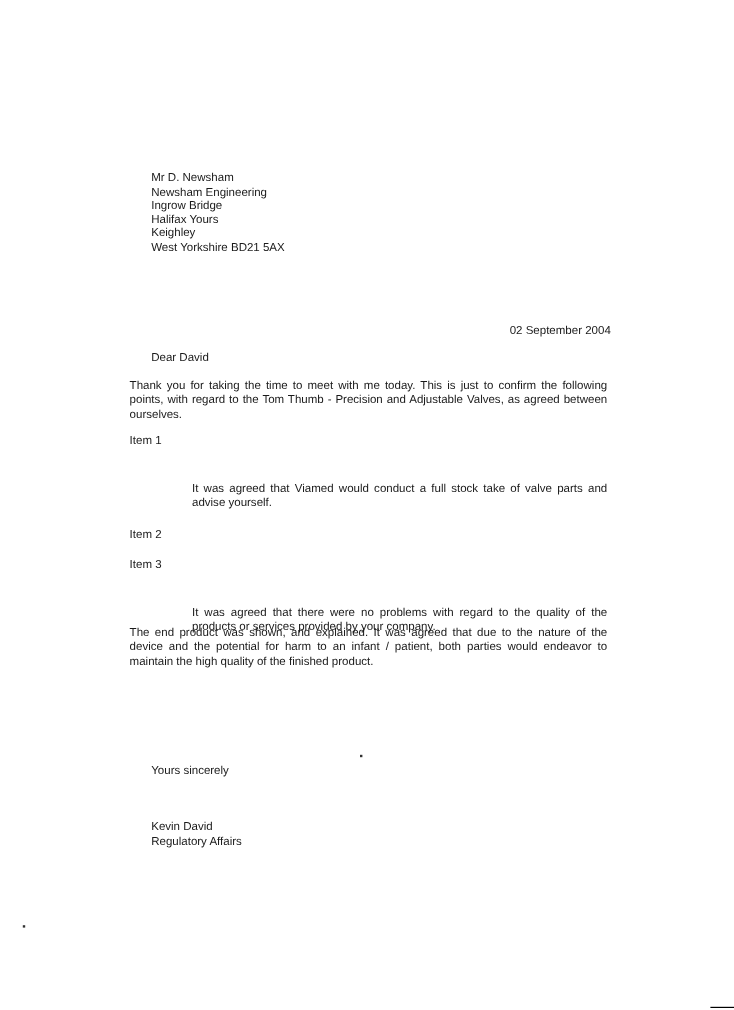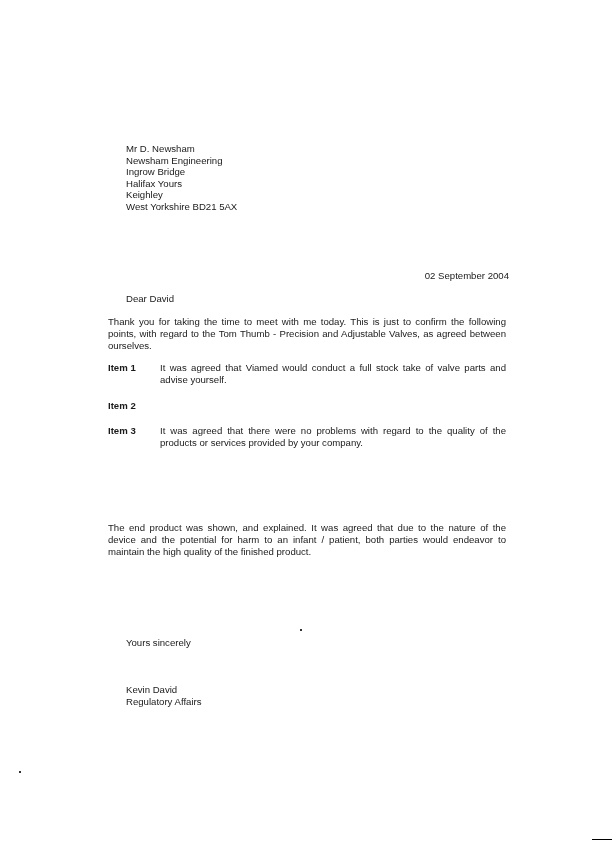--- a/index.html
+++ b/index.html
@@ -8,22 +8,22 @@
     font-family: "Liberation Sans", sans-serif; font-size: 9.6px; color: #1a1a1a;
   }
   .abs { position: absolute; }
   .line { line-height: 11.6px; white-space: nowrap; padding-left: 36px; }
   .address { left: 90px; top: 143px; }
   .date { right: 103px; top: 270px; }
   .salutation { left: 90px; top: 293px; }
   .intro { left: 108px; top: 316px; width: 398px; line-height: 11.8px; text-align: justify; }
   .items { left: 108px; top: 362px; width: 398px; }
   .item { display: flex; margin-bottom: 14px; }
-  .item-label { width: 52px; flex: none; line-height: 11.8px; font-weight: bold; }
-  .item-text { flex: 1; line-height: 11.8px; text-align: justify; }
+  .item-label { width: 52px; flex: none; line-height: 11.8px; }
+  .item-text { flex: 1; line-height: 11.8px; text-align: justify; margin-top: 40px; }
   .closing-para { left: 108px; top: 522px; width: 398px; line-height: 11.8px; text-align: justify; }
   .signoff { left: 90px; top: 614px; margin-top: 23px; }
   .signature { left: 90px; top: 684px; }
   .speck { width: 1.5px; height: 1.5px; background: #333; }
   .rule { right: 0; bottom: 2px; width: 20px; height: 1px; background: #000; }
 </style>
 </head>
 <body>
 
 <div class="abs address">

